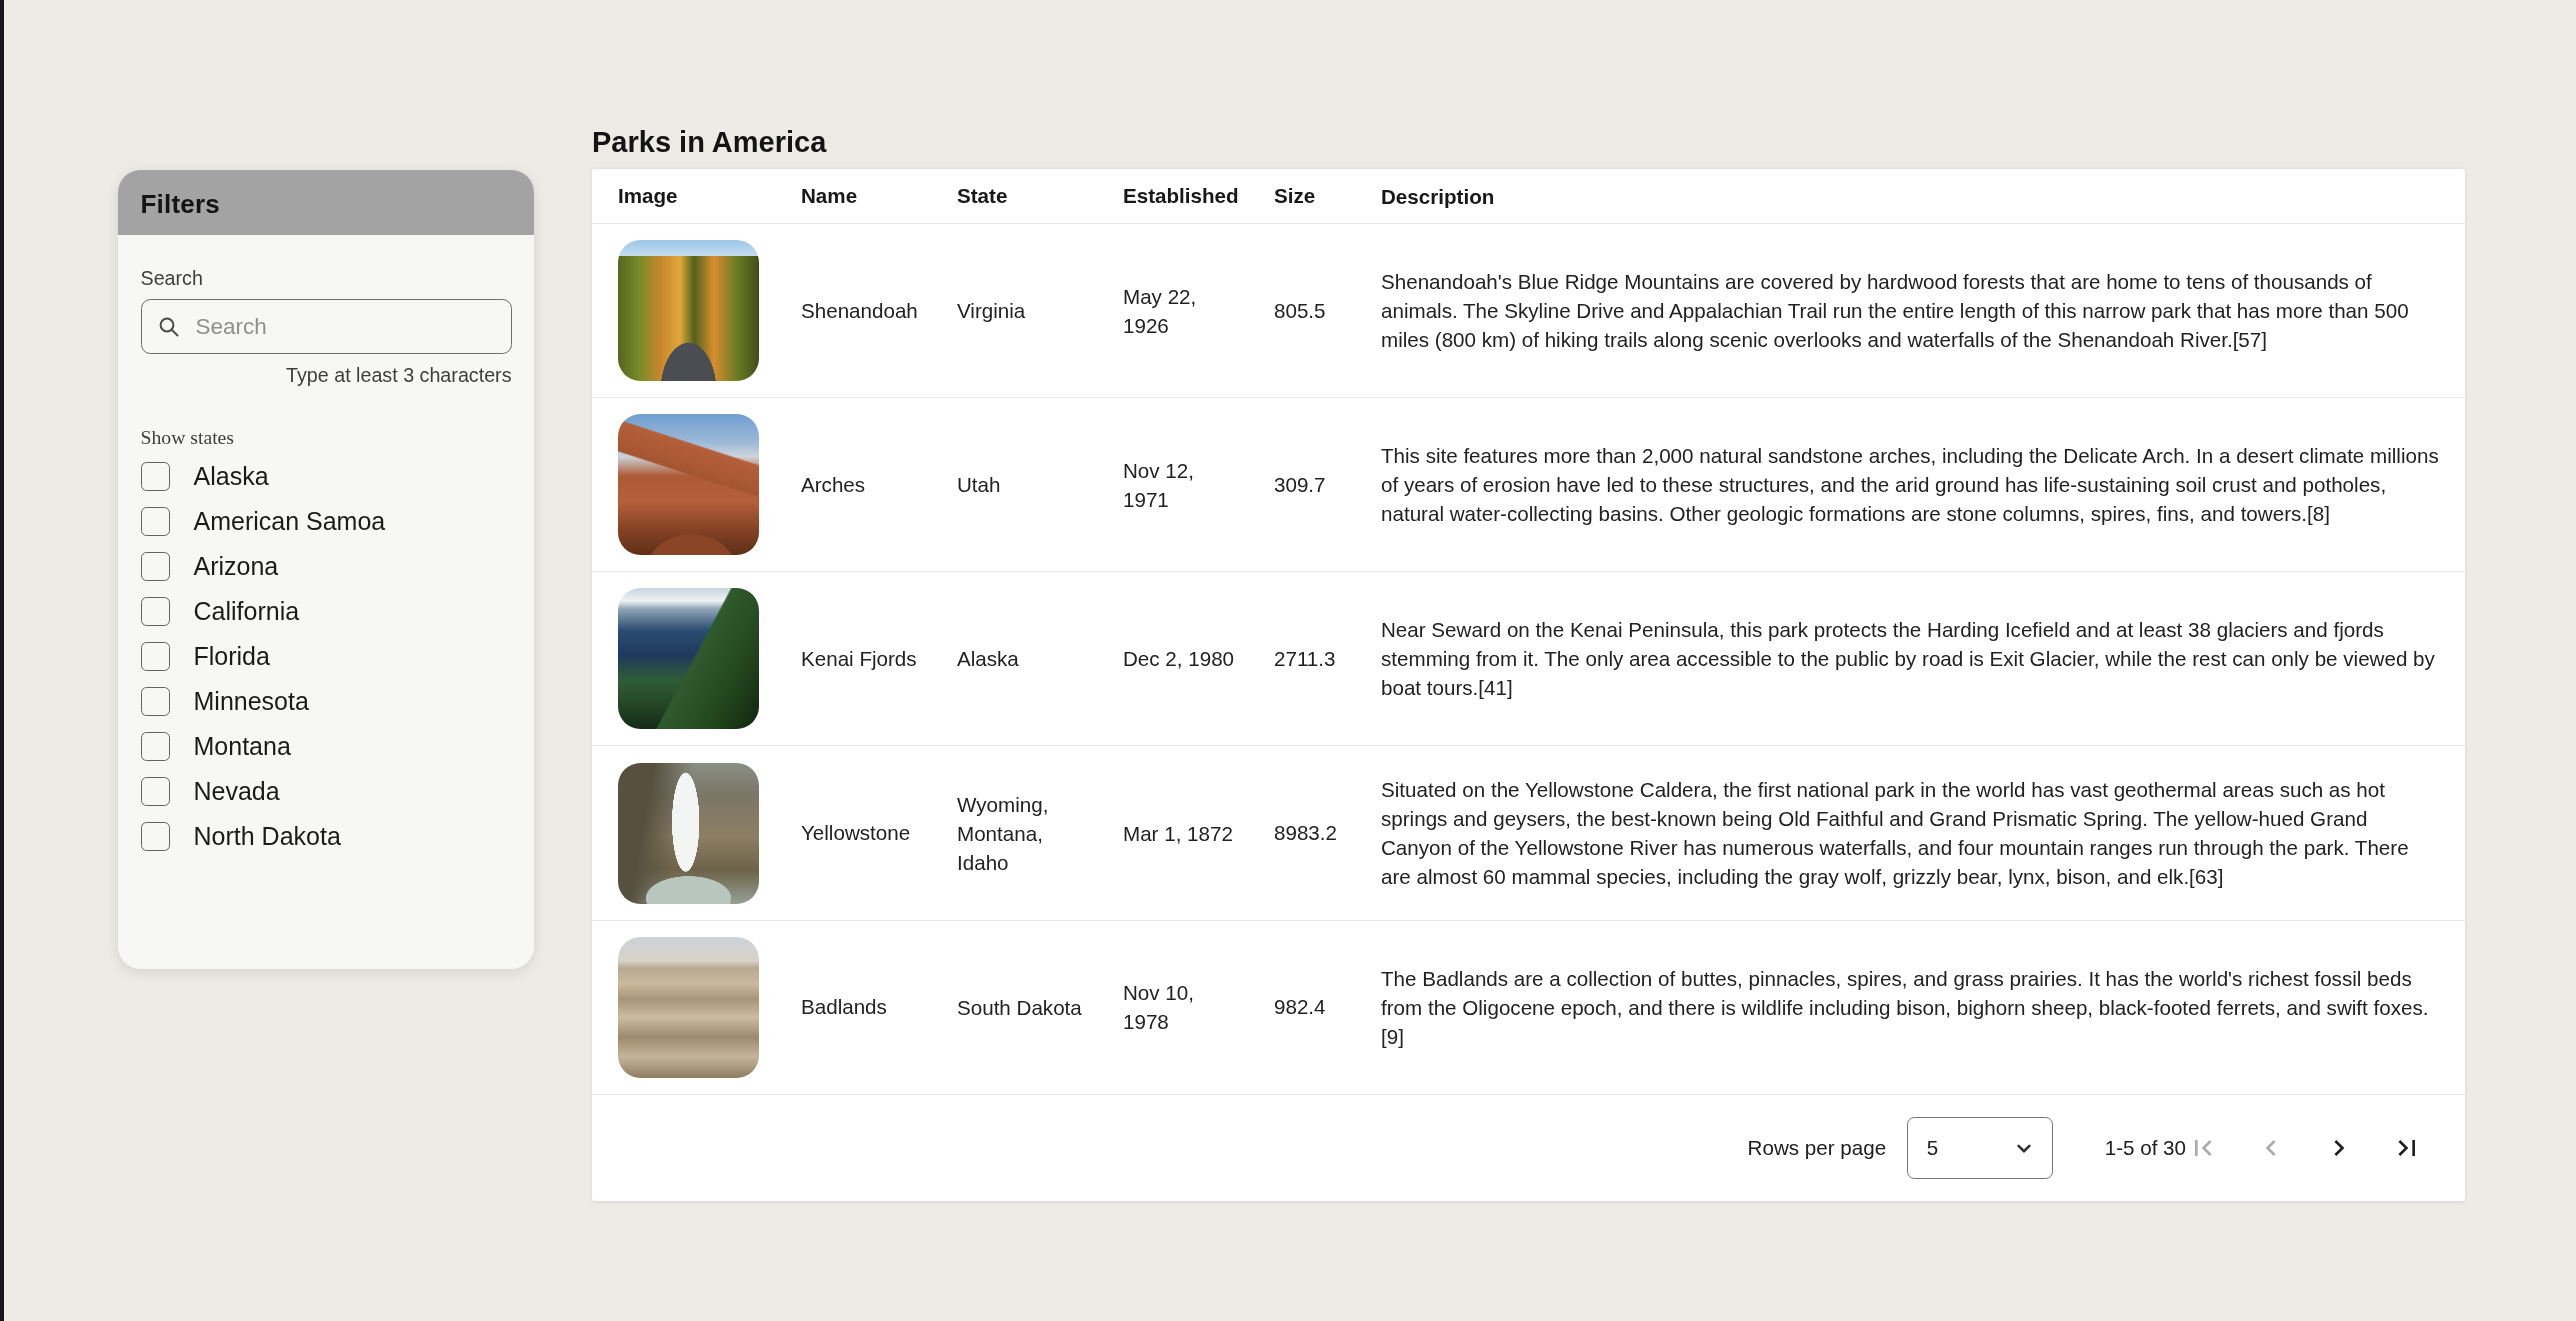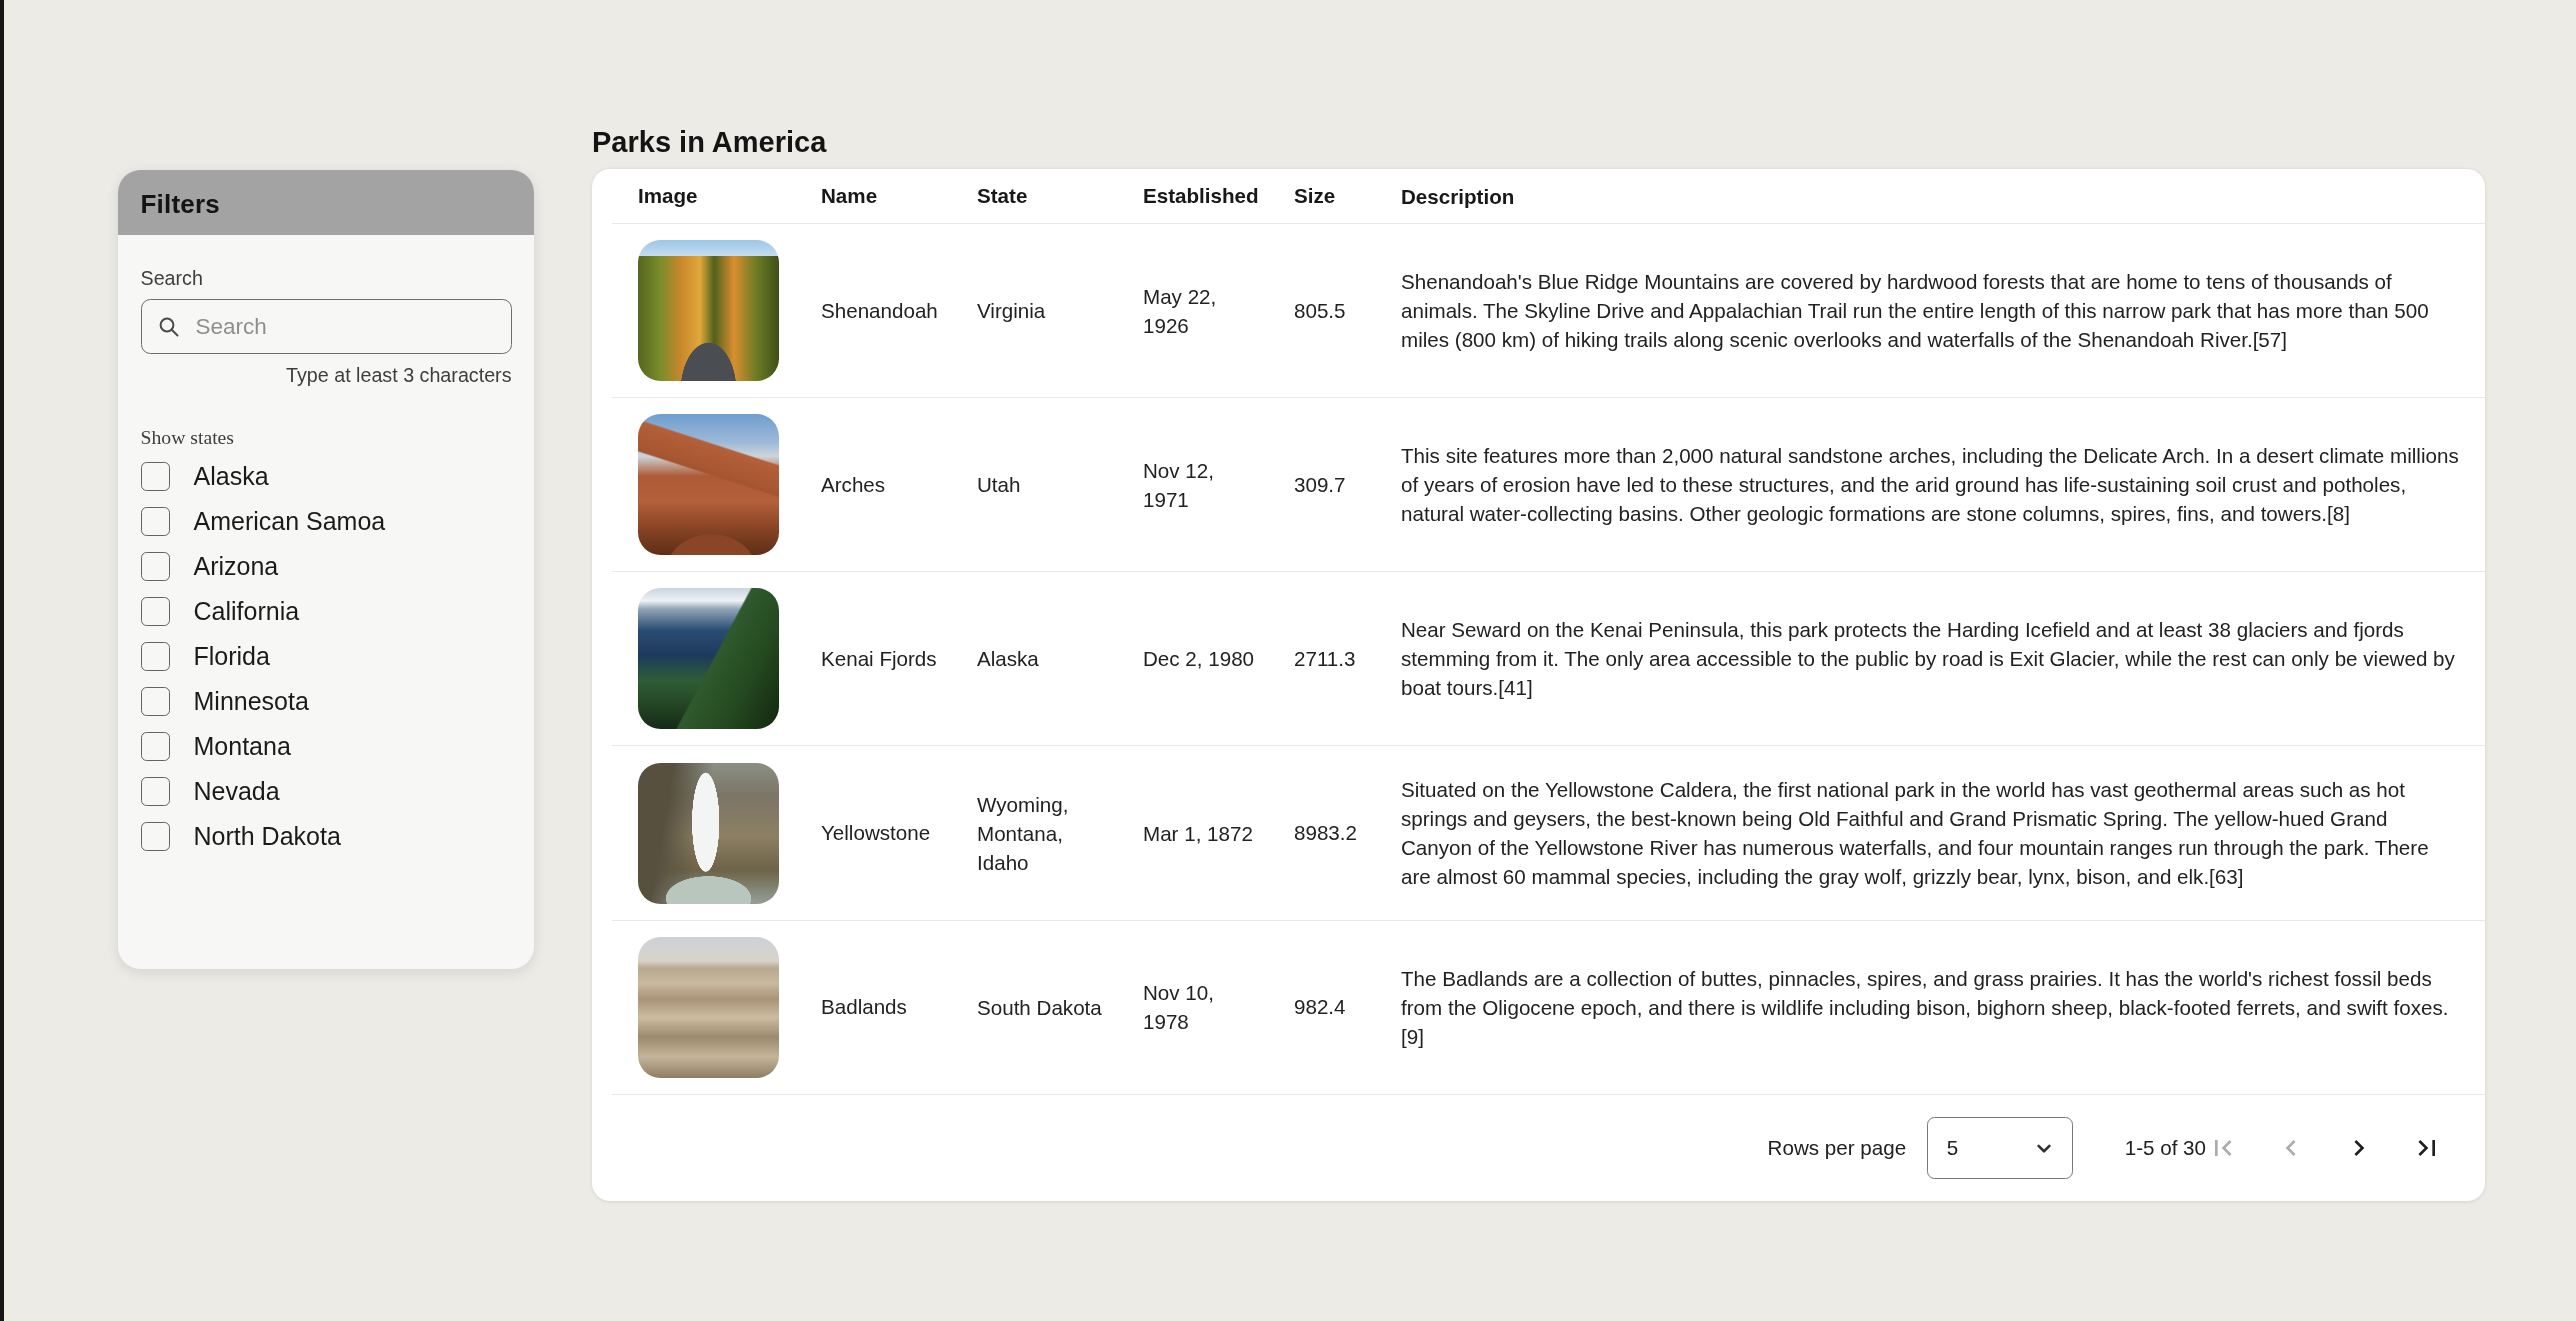--- a/index.html
+++ b/index.html
@@ -50,22 +50,22 @@
     background:#3A2EB5;border-radius:4.7px;
   }
   .slider-thumb{position:absolute;top:0;width:32px;height:32px;border-radius:50%;background:#5B45EB;}
   .slider-thumb.min{left:0;}
   .slider-thumb.max{right:0;}
 
   
   .page-title{position:absolute;left:592px;top:107px;font-size:29px;font-weight:700;color:#141414;}
   .table-card{
     position:absolute;left:592px;top:169px;width:1873px;height:1032px;
-    background:#FFFFFF;border-radius:18px;box-shadow:0 0.9px 3.7px rgba(0,0,0,0.10);
-    display:flex;flex-direction:column;overflow:hidden;padding-left:20px;
+    background:#FFFFFF;border-radius:3px;box-shadow:0 0.9px 3.7px rgba(0,0,0,0.10);
+    display:flex;flex-direction:column;overflow:hidden;
   }
   .t-row{display:flex;align-items:center;padding:0 26px;}
   .t-head{height:55px;font-weight:700;font-size:20.6px;color:#181818;}
   .t-data{height:176px;border-top:0.9px solid #E9E9E9;font-size:20.6px;color:#222;}
   .c-image{width:183px;flex:0 0 auto;}
   .c-name{width:156px;flex:0 0 auto;}
   .c-state{width:166px;flex:0 0 auto;}
   .c-estab{width:151px;flex:0 0 auto;}
   .c-size{width:107px;flex:0 0 auto;}
   .c-desc{flex:1;line-height:29px;}

